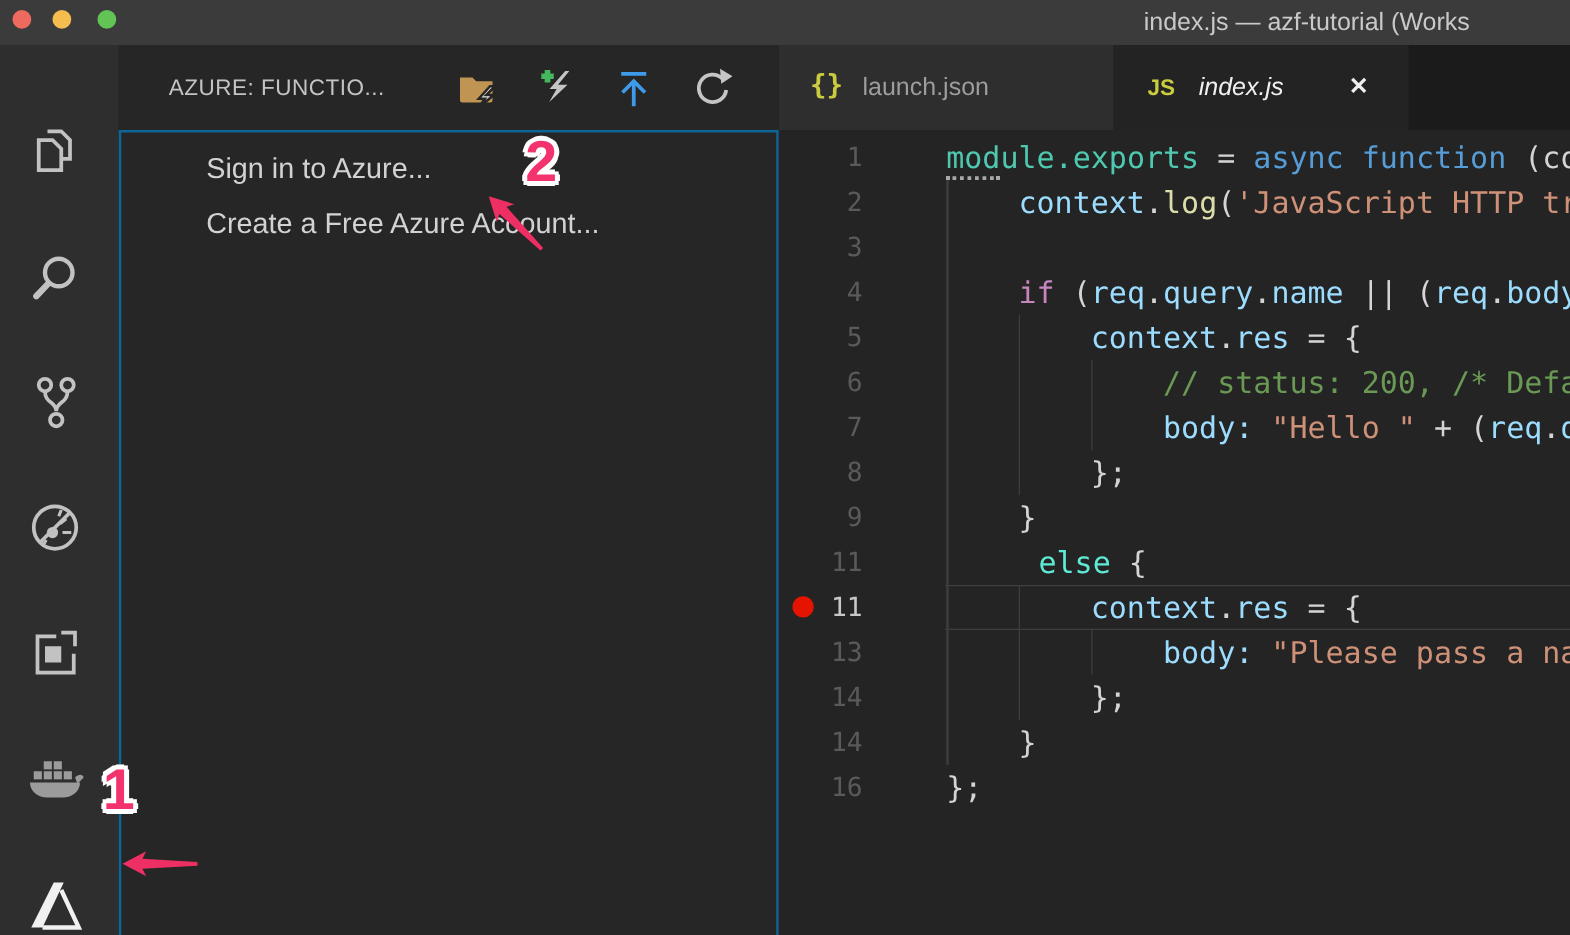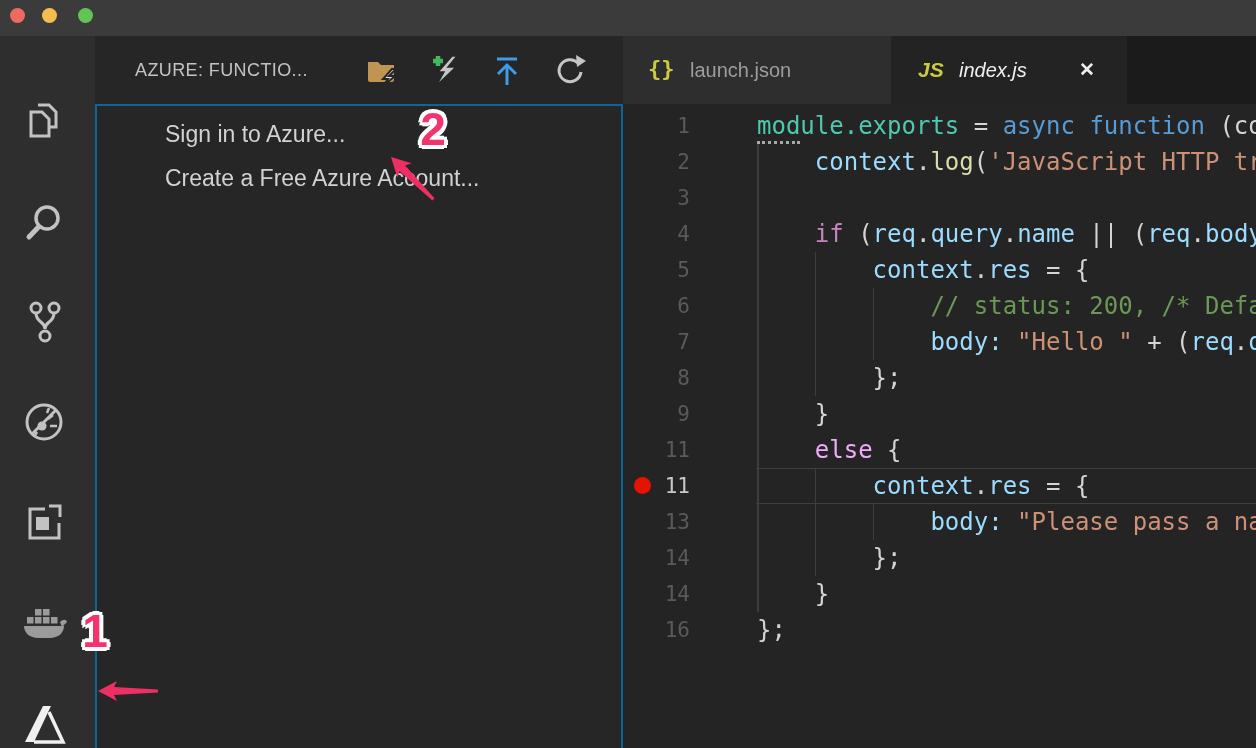--- a/index.html
+++ b/index.html
@@ -35,21 +35,21 @@
   
   .editorgroup { position:absolute; left:623px; top:36px; width:633px; height:712px; }
   .tabstrip { position:absolute; left:0; top:0; right:0; height:68px; background:#1b1b1b; }
   .tab { position:absolute; top:0; height:68px; cursor:pointer; }
   .tab.inactive { left:0; width:268px; background:#2e2e2e; }
   .tab.active   { left:268px; width:236px; background:#232323; }
   .tab-braces { position:absolute; left:25px; top:0; height:68px; line-height:66px;
                 font-family:"DejaVu Sans Mono", monospace; font-weight:bold; font-size:22px; color:#cbcb41; }
   .tab-label1 { position:absolute; left:67px; top:0; height:68px; line-height:68px; font-size:20px; color:#9d9d9d; }
   .tab-js { position:absolute; left:27px; top:0; height:68px; line-height:68px;
-            font-weight:bold; font-style:italic; font-size:21px; color:#cbcb41; }
+            font-weight:bold; font-size:18px; color:#cbcb41; }
   .tab-label2 { position:absolute; left:68px; top:0; height:68px; line-height:68px;
                 font-style:italic; font-size:20px; color:#f0f0f0; }
   .tab-close { position:absolute; left:188px; top:0; height:68px; line-height:68px;
                font-size:19px; color:#eeeeee; font-weight:bold; cursor:pointer; }
   .editor { position:absolute; left:0; top:68px; right:0; bottom:0; background:#242424;
             padding-top:4px; overflow:hidden; }
   .code-line { position:relative; height:36px; }
   .gutter-num { position:absolute; left:0; top:0; width:67px; height:36px; line-height:36px;
                 text-align:right; font-family:"DejaVu Sans Mono", monospace; font-size:21px; color:#5a5a5a; }
   .code-line.current .gutter-num { color:#c8c8c8; }
@@ -70,20 +70,21 @@
 </style>
 </head>
 <body>
 
 <div id="app">
 
   <div class="titlebar">
     <span class="tl red"></span>
     <span class="tl yellow"></span>
     <span class="tl green"></span>
+    <span class="win-title">index.js — azf-tutorial (Works</span>
   </div>
 
   <div class="activitybar">
     <div class="act-item" style="top:62px">
       <span><svg viewBox="0 0 46 46" fill="none" stroke="#c2c2c2" stroke-width="3">
         <path d="M17 7 h11 l7 7 v15 h-7"></path>
         <path d="M10 14 h11 l7 7 v17 h-18 z" fill="#2e2e2e"></path>
       </svg></span>
     </div>
     <div class="act-item" style="top:163px">
@@ -233,21 +234,21 @@
             <span class="code-text" style="left: 249.6px;"><span style="color: rgb(212, 212, 212);">};</span></span>
           </div>
           <div class="code-line">
             <div class="gutter-num">9</div>
             <div class="indent-guide" style="left: 134px;"></div>
             <span class="code-text" style="left: 191.8px;"><span style="color: rgb(212, 212, 212);">}</span></span>
           </div>
           <div class="code-line">
             <div class="gutter-num">11</div>
             <div class="indent-guide" style="left: 134px;"></div>
-            <span class="code-text" style="left: 191.8px;"><span style="color: #f0abfc;">else</span><span style="color: rgb(212, 212, 212);"> {</span></span>
+            <span class="code-text" style="left: 191.8px;"><span style="color: #5eead4; margin-left: 16px;">else</span><span style="color: rgb(212, 212, 212);"> {</span></span>
           </div>
           <div class="code-line current">
             <div class="line-highlight"></div>
             <div class="breakpoint" style="background: rgb(229, 20, 0);"></div>
             <div class="gutter-num">11</div>
             <div class="indent-guide" style="left: 134px;"></div>
             <div class="indent-guide" style="left: 191.8px;"></div>
             <span class="code-text" style="left: 249.6px;"><span style="color: rgb(156, 220, 254);">context</span><span style="color: rgb(212, 212, 212);">.</span><span style="color: rgb(156, 220, 254);">res</span><span style="color: rgb(212, 212, 212);"> = {</span></span>
           </div>
           <div class="code-line">

